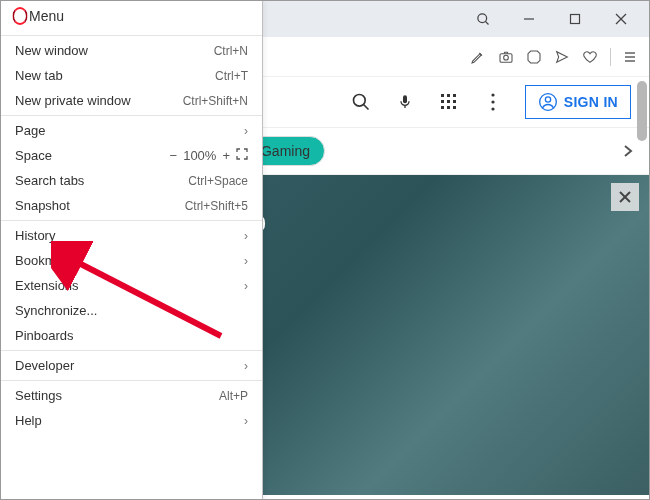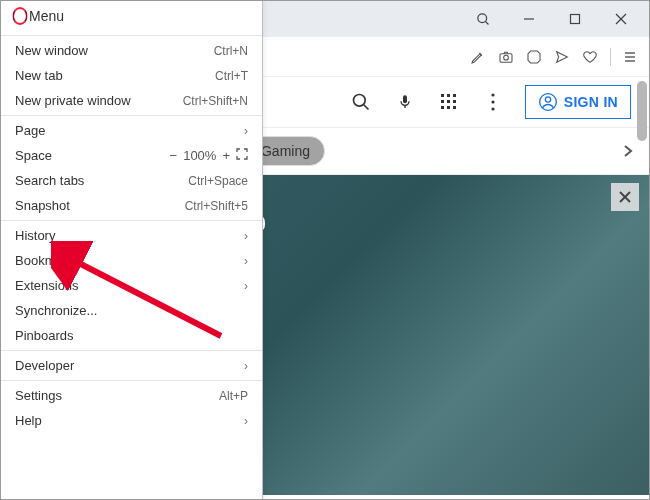--- a/index.html
+++ b/index.html
@@ -14,21 +14,21 @@
 .addr-icons { display: flex; gap: 12px; align-items: center; color: #555; }
 .addr-icons span, .addr-icons svg { display: inline-flex; align-items: center; }
 .vsep { width:1px; height:18px; background:#ccc; }
 
 .yt-header { height: 50px; display: flex; align-items: center; justify-content: flex-end; gap: 20px; padding: 0 18px; }
 .yt-icon { width: 24px; height:24px; display:flex; align-items:center; justify-content:center; color:#333; }
 .signin-btn { border: 1px solid #1a73e8; color: #1a73e8; padding: 6px 12px; display: flex; align-items: center; gap: 6px; font-size: 14px; font-weight: 600; letter-spacing: 0.3px; }
 .signin-btn svg { display:block; }
 
 .chips { height: 48px; display: flex; align-items: center; gap: 10px; padding: 0 14px; overflow: hidden; border-top: 1px solid #eee; border-bottom: 1px solid #eee; position: relative; }
-.chip { background: #a3a3a3; border: 1px solid #ddd; border-radius: 16px; padding: 6px 14px; font-size: 14px; color: #333; white-space: nowrap; }
+.chip { background: #14b8a6; border: 1px solid #ddd; border-radius: 16px; padding: 6px 14px; font-size: 14px; color: #333; white-space: nowrap; }
 .chips-next { position:absolute; right:6px; width:30px; height:30px; display:flex; align-items:center; justify-content:center; background:#fff; }
 
 .banner { position: relative; height: 320px; background: linear-gradient(135deg, #3a6268 0%, #2b5358 45%, #517b7f 70%, #3b5f62 100%); color: #fff; padding: 36px 24px; overflow:hidden; }
 .banner .line1 { font-size: 22px; font-weight: 700; margin-bottom: 10px; }
 .banner .line2 { font-size: 22px; font-weight: 700; }
 .banner .fine { margin-top: 54px; font-size: 13px; color: #c9d6d7; }
 .banner-close { position: absolute; top: 8px; right: 10px; width: 28px; height: 28px; background: rgba(230,230,230,0.85); display:flex; align-items:center; justify-content:center; color:#444; }
 
 .vscroll { position:absolute; top:80px; right:2px; width:10px; height:60px; background:#b7b7b7; border-radius:5px; }
 

